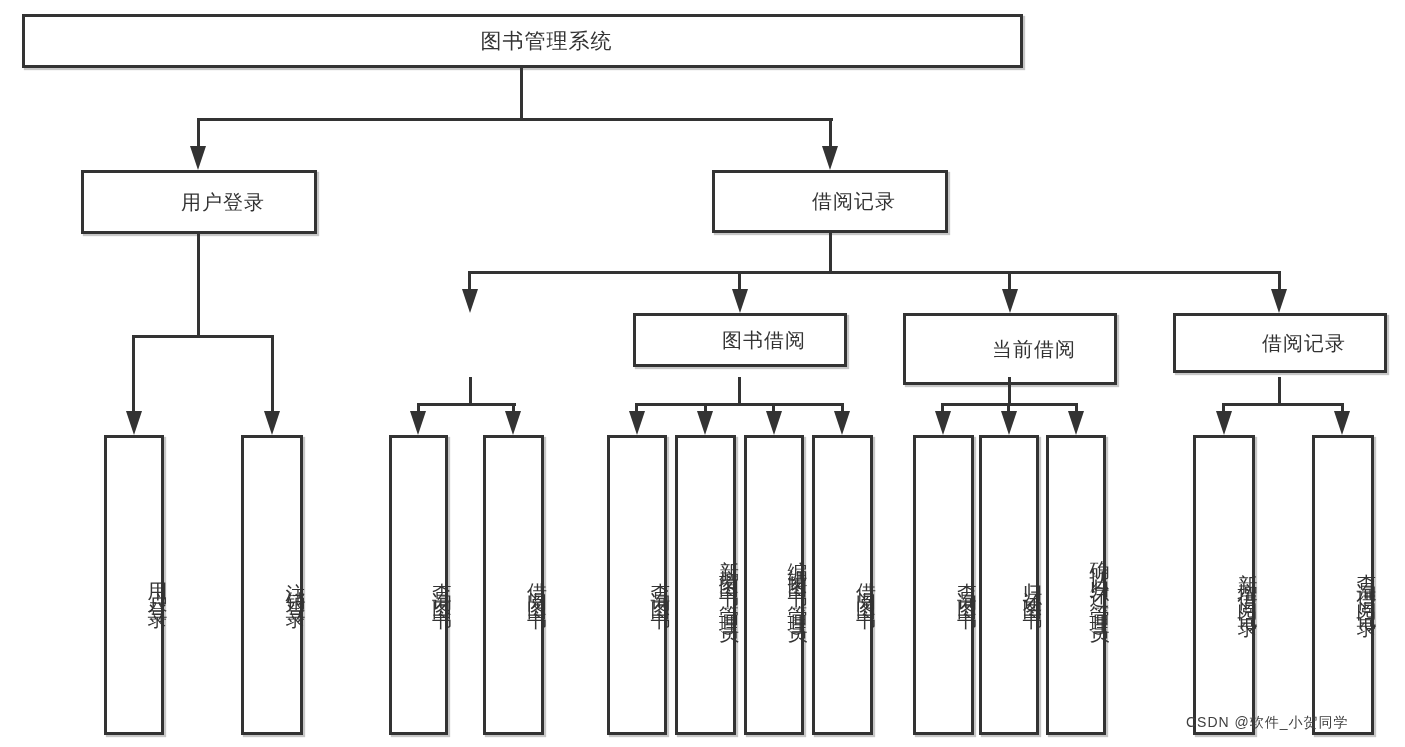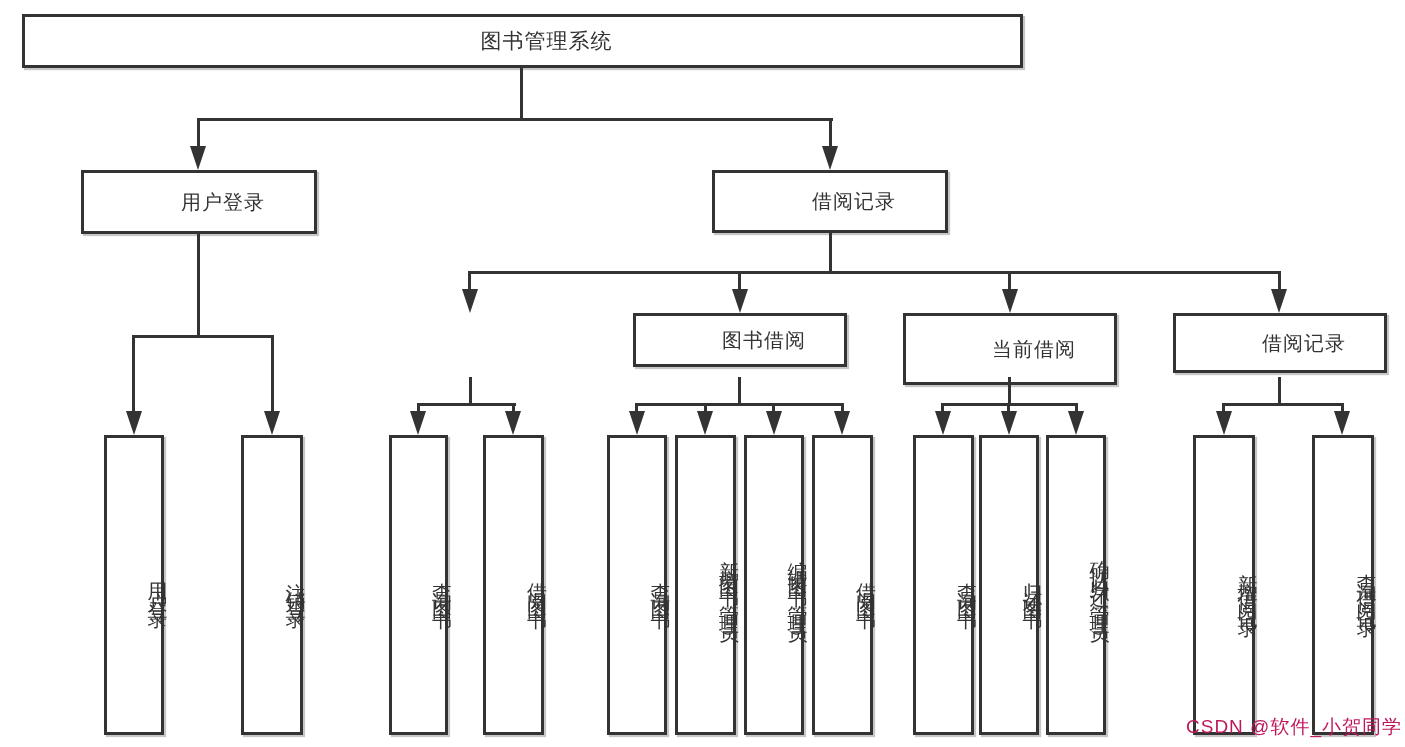--- a/index.html
+++ b/index.html
@@ -46,23 +46,23 @@
     width: 0;
     height: 0;
     border-left: 8px solid transparent;
     border-right: 8px solid transparent;
     border-top: 24px solid #333333;
   }
   #watermark {
     position: absolute;
     left: 1186px;
     top: 714px;
-    font-size: 19px;
+    font-size: 14px;
     letter-spacing: 1px;
-    color: #be185d;
+    color: #404040;
     white-space: nowrap;
     z-index: 10;
   }
 </style>
 </head>
 <body>
 
 <div id="canvas">
 
   <div class="box" style="left:22px; top:14px; width:1001px; height:54px;">

